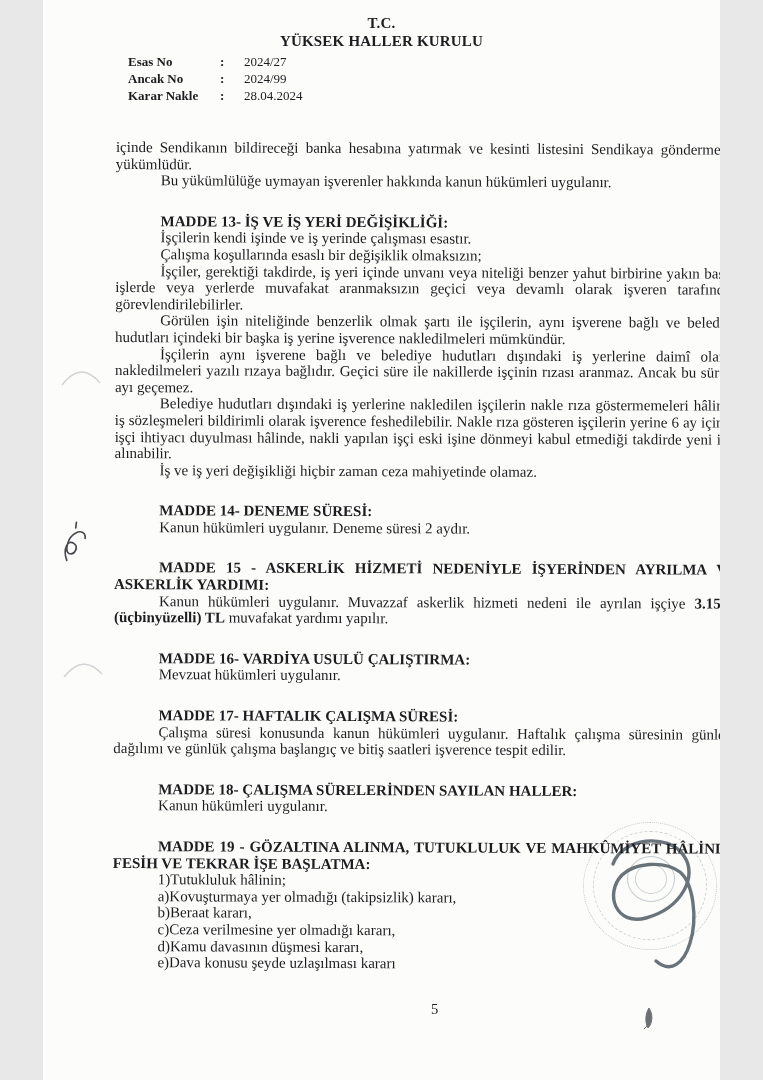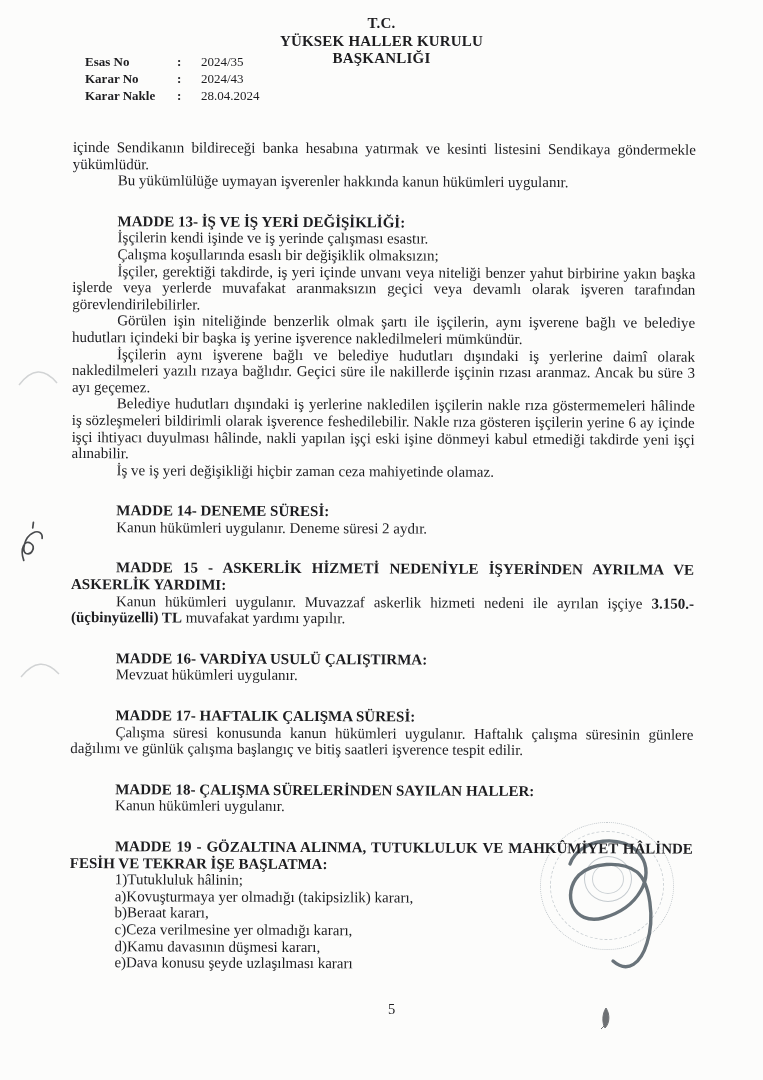--- a/index.html
+++ b/index.html
@@ -1,17 +1,17 @@
 <!DOCTYPE html>
 <html><head>
 <meta charset="utf-8">
 <style>
   html,body{margin:0;padding:0;background:#e8e8e8;}
   .page{
-    position:relative;width:763px;height:1080px;margin:0 auto;
+    position:relative;width:677px;height:1080px;margin:0 auto;
     background:#fcfcfb;overflow:hidden;
     font-family:"Liberation Serif","DejaVu Serif",serif;color:#1d1d20;
   }
   .court-header{
     position:absolute;top:15px;left:0;width:100%;
     text-align:center;font-weight:bold;font-size:15px;line-height:17.5px;letter-spacing:.2px;
   }
   .case-info{position:absolute;top:54px;left:85px;font-size:13px;line-height:16.9px;}
   .case-row{display:flex;}
   .case-label{width:92px;font-weight:bold;}
@@ -43,33 +43,32 @@
   .ink-blot{left:597px;top:1006px;}
 </style>
 </head>
 <body>
 
 <div class="page">
 
   <div class="court-header">
     <div>T.C.</div>
     <div>YÜKSEK HALLER KURULU</div>
-    <div>BAŞKANLIĞI</div>
   </div>
 
   <div class="case-info">
     <div class="case-row">
       <span class="case-label">Esas No</span>
       <span class="case-colon">:</span>
-      <span class="case-value">2024/35</span>
+      <span class="case-value">2024/27</span>
     </div>
     <div class="case-row">
-      <span class="case-label">Karar No</span>
+      <span class="case-label">Ancak No</span>
       <span class="case-colon">:</span>
-      <span class="case-value">2024/43</span>
+      <span class="case-value">2024/99</span>
     </div>
     <div class="case-row">
       <span class="case-label">Karar Nakle</span>
       <span class="case-colon">:</span>
       <span class="case-value">28.04.2024</span>
     </div>
   </div>
 
   <div class="stamp">
     <div class="seal-c seal-1"></div>

